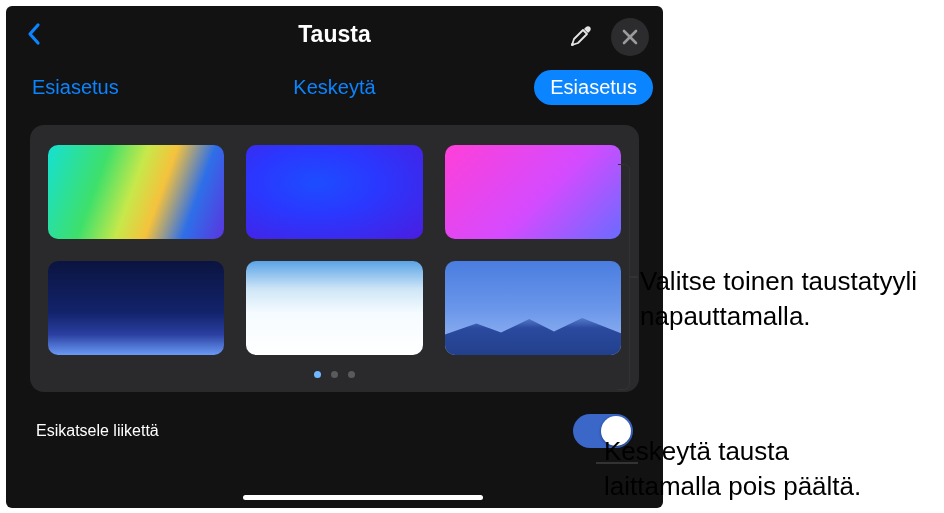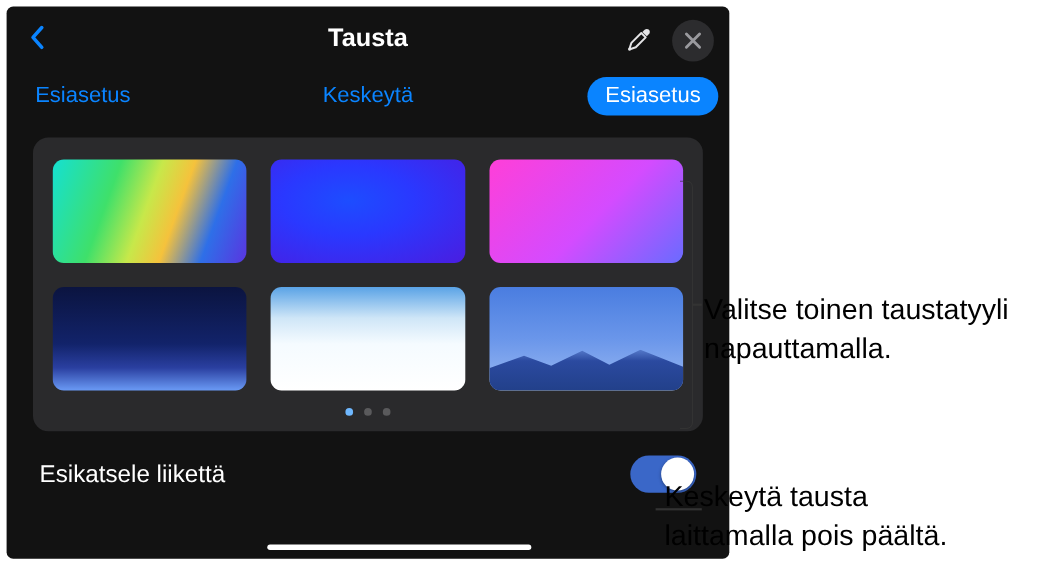--- a/index.html
+++ b/index.html
@@ -132,21 +132,21 @@
     background: #5a5a5c;
   }
   .dot.active { background: #6fb8ff; }
   .toggle-row {
     display: flex;
     align-items: center;
     justify-content: space-between;
     padding: 22px 30px 0 30px;
   }
   .toggle-label {
-    font-size: 22px;
+    font-size: 16px;
     color: #fff;
   }
   .switch {
     width: 60px; height: 34px;
     background: #4a6fa8;
     border-radius: 17px;
     position: relative;
     cursor: pointer;
   }
   .switch.on { background: #3a67c8; }

